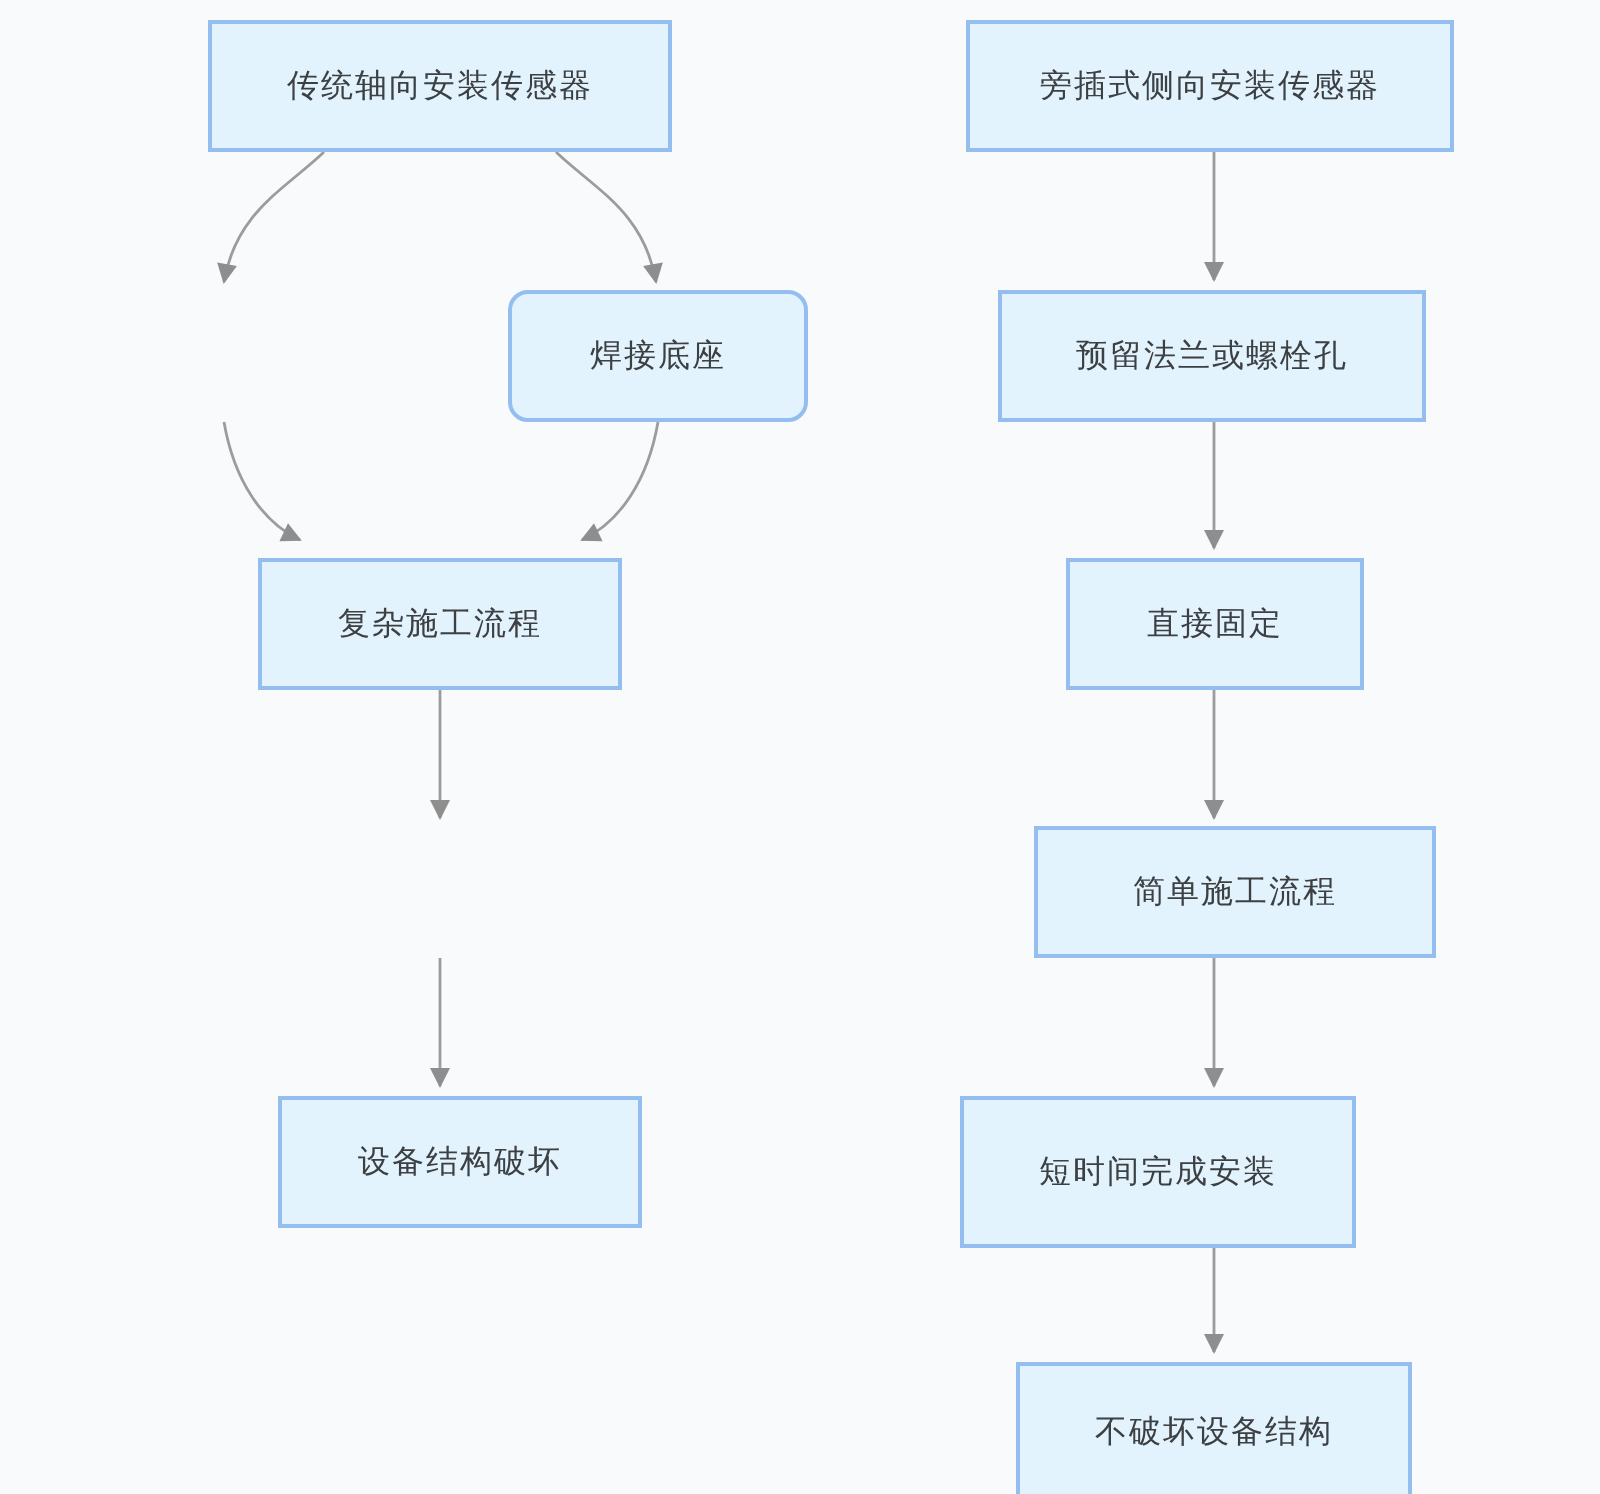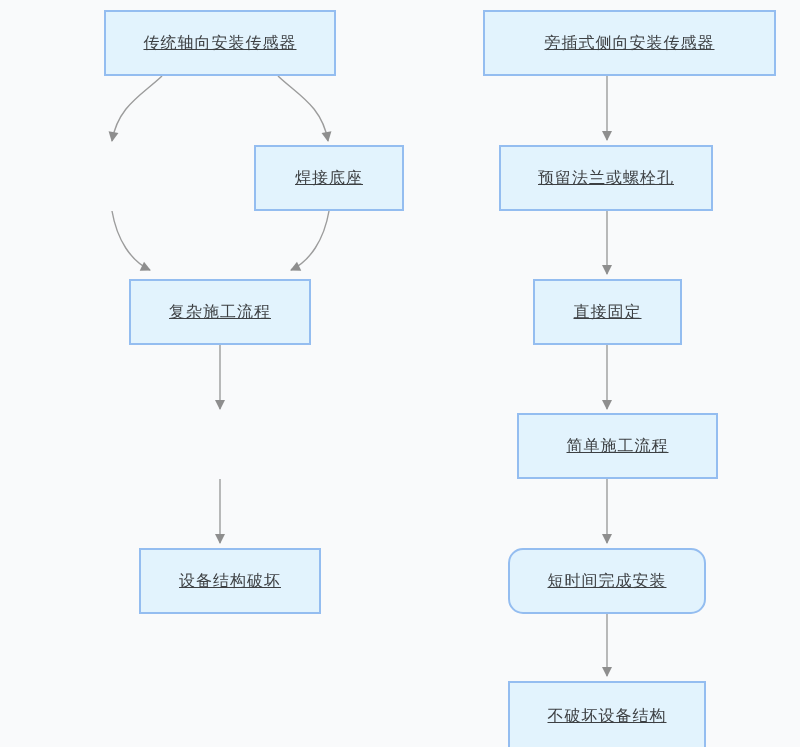--- a/index.html
+++ b/index.html
@@ -28,35 +28,34 @@
     display: flex;
     align-items: center;
     justify-content: center;
     background: #e2f3fd;
     border: 2px solid #94bdf0;
     color: #3d4043;
     font-size: 16px;
     letter-spacing: 1px;
     text-align: center;
     white-space: nowrap;
-    text-decoration: underline;
   }
   
   #n-trad    { left: 104px; top:  10px; width: 232px; height: 66px; }
   #n-cut     { left:  38px; top: 145px; width: 148px; height: 66px; }
-  #n-weld    { left: 254px; top: 145px; width: 150px; height: 66px; }
+  #n-weld    { left: 254px; top: 145px; width: 150px; height: 66px; border-radius: 10px; }
   #n-complex { left: 129px; top: 279px; width: 182px; height: 66px; }
   #n-long    { left: 137px; top: 413px; width: 166px; height: 66px; }
   #n-damage  { left: 129px; top: 548px; width: 182px; height: 66px; margin-left: 10px; }
   
-  #n-side    { left: 483px; top:  10px; width: 293px; height: 66px; }
+  #n-side    { left: 483px; top:  10px; width: 244px; height: 66px; }
   #n-flange  { left: 499px; top: 145px; width: 214px; height: 66px; text-align: right; }
   #n-fix     { left: 533px; top: 279px; width: 149px; height: 66px; }
   #n-simple  { left: 517px; top: 413px; width: 201px; height: 66px; }
-  #n-short   { left: 508px; top: 548px; width: 198px; height: 66px; border-radius: 15px; }
+  #n-short   { left: 480px; top: 548px; width: 198px; height: 76px; }
   #n-intact  { left: 508px; top: 681px; width: 198px; height: 70px; } 
 
   .edge {
     fill: none;
     stroke: #9c9c9c;
     stroke-width: 1.4;
   }
 </style>
 </head>
 <body>

